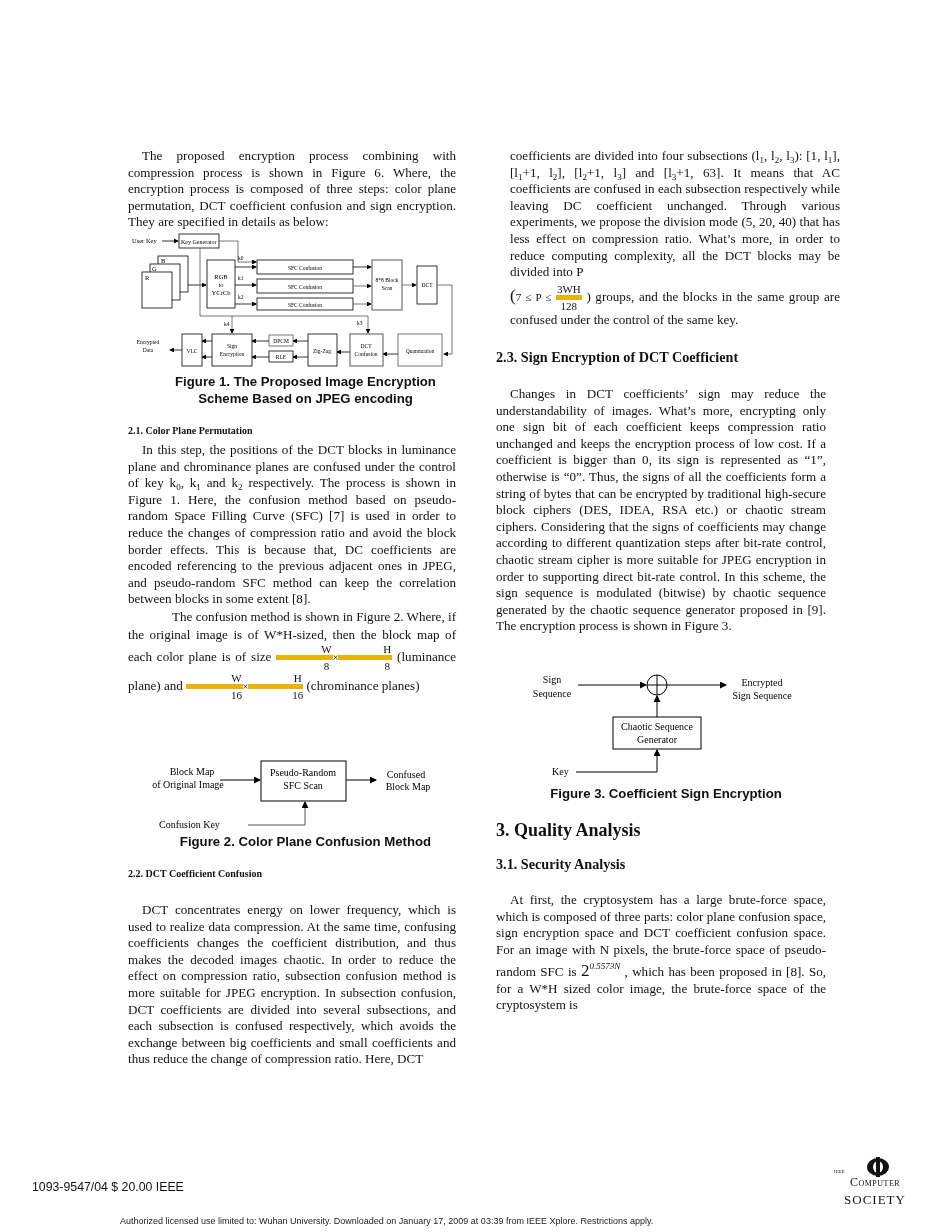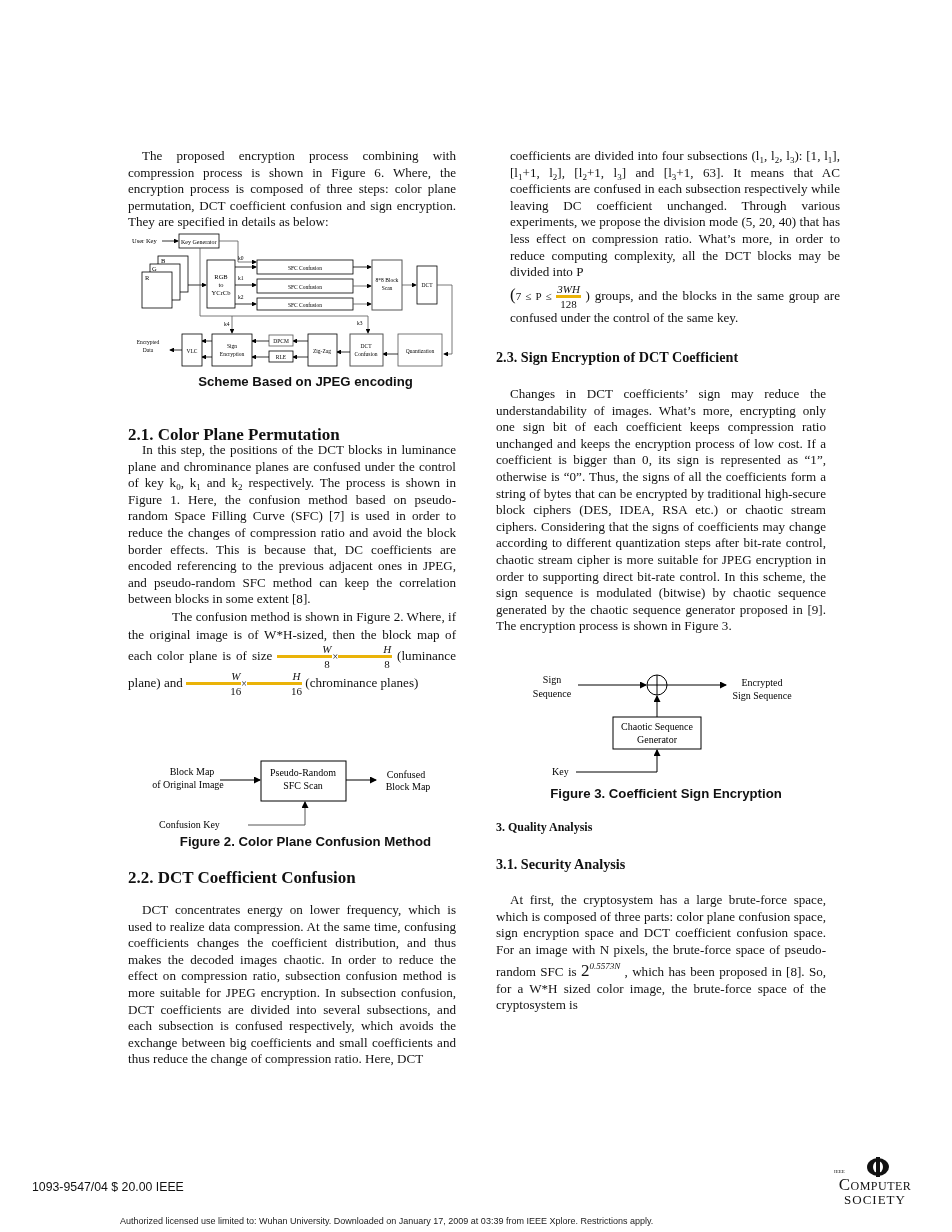--- a/index.html
+++ b/index.html
@@ -1,26 +1,26 @@
 <!DOCTYPE html>
 <html><head>
 <meta charset="utf-8">
 <style>
   html, body { margin:0; padding:0; background:#fff; }
   body { width:952px; height:1232px; position:relative; overflow:hidden; font-family:"Liberation Serif", serif; color:#111; }
   .col { position:absolute; font-size:13.1px; line-height:16.6px; text-align:justify; }
   .col p { margin:0; }
   .indent { text-indent:14px; }
   .indent2 { text-indent:44px; }
-  .h2 { font-family:"Liberation Serif", serif; font-weight:bold; font-size:17px; position:absolute; }
+  .h2 { font-family:"Liberation Serif", serif; font-weight:bold; font-size:10px; position:absolute; }
   .h3 { font-family:"Liberation Serif", serif; font-weight:bold; font-size:14.2px; position:absolute; }
   .cap { font-family:"Liberation Sans", sans-serif; font-weight:bold; font-size:13.2px; position:absolute; text-align:center; line-height:16.5px; }
   sub { font-size:9px; vertical-align:-3px; line-height:0; }
   .frac { display:inline-block; vertical-align:middle; text-align:center; font-size:11px; line-height:12px; }
-  .frac .n { display:block; border-bottom:3px solid #eab308; padding:0 1px; font-style:italic; }
+  .frac .n { display:block; border-bottom:5px solid #eab308; padding:0 1px; }
   .frac .d { display:block; }
   .foot { position:absolute; font-family:"Liberation Sans", sans-serif; }
   svg text { font-family:"Liberation Serif", serif; }
 </style>
 </head>
 <body>
 
 <div class="col indent" style="left:128px; top:148px; width:328px;">
   <p>The proposed encryption process combining with compression process is shown in Figure 6. Where, the encryption process is composed of three steps: color plane permutation, DCT coefficient confusion and sign encryption. They are specified in details as below:</p>
 </div>
@@ -105,20 +105,21 @@
   <line x1="84" y1="111" x2="74" y2="111" stroke="#000" stroke-width="0.8" marker-end="url(#ar)"></line>
   <line x1="84" y1="127" x2="74" y2="127" stroke="#000" stroke-width="0.8" marker-end="url(#ar)"></line>
   <rect x="54" y="104" width="20" height="32" fill="#fff" stroke="#000" stroke-width="0.8"></rect>
   <text x="64" y="123" font-size="5.5" text-anchor="middle">VLC</text>
   <line x1="54" y1="120" x2="42" y2="120" stroke="#000" stroke-width="0.8" marker-end="url(#ar)"></line>
   <text x="20" y="114" font-size="5.5" text-anchor="middle">Encrypted</text>
   <text x="20" y="122" font-size="5.5" text-anchor="middle">Data</text>
 </svg>
 
 <div class="cap" style="left:128px; top:374px; width:355px;">
+  <div>Figure 1. The Proposed Image Encryption</div>
   <div>Scheme Based on JPEG encoding</div>
 </div>
 
 <div class="h2" style="left:128px; top:425px;">2.1. Color Plane Permutation</div>
 
 <div class="col" style="left:128px; top:442px; width:328px;">
   <p class="indent"><span>In this step, the positions of the DCT blocks in luminance plane and chrominance planes are confused under the control of key k</span><sub>0</sub><span>, k</span><sub>1</sub><span> and k</span><sub>2</sub><span> respectively. The process is shown in Figure 1. Here, the confusion method based on pseudo-random Space Filling Curve (SFC) [7] is used in order to reduce the changes of compression ratio and avoid the block border effects. This is because that, DC coefficients are encoded referencing to the previous adjacent ones in JPEG, and pseudo-random SFC method can keep the correlation between blocks in some extent [8].</span></p>
   <p class="indent2" style="line-height:17.6px;">
     <span>The confusion method is shown in Figure 2. Where, if the original image is of W*H-sized, then the block map of each color plane is of size</span>
     <span class="frac"><span class="n">W</span><span class="d">8</span></span><span style="font-size:10px;">×</span><span class="frac"><span class="n">H</span><span class="d">8</span></span>
@@ -184,21 +185,21 @@
   <line x1="131" y1="45" x2="131" y2="24" stroke="#000" stroke-width="1" marker-end="url(#ar3)"></line>
   <rect x="87" y="45" width="88" height="32" fill="#fff" stroke="#000" stroke-width="1"></rect>
   <text x="131" y="58" font-size="10" text-anchor="middle">Chaotic Sequence</text>
   <text x="131" y="71" font-size="10" text-anchor="middle">Generator</text>
   <polyline points="50,100 131,100 131,78" fill="none" stroke="#000" stroke-width="1" marker-end="url(#ar3)"></polyline>
   <text x="26" y="103" font-size="10">Key</text>
 </svg>
 
 <div class="cap" style="left:496px; top:786px; width:340px;">Figure 3. Coefficient Sign Encryption</div>
 
-<div class="h2" style="left:496px; top:820px; font-size:12px;">3. Quality Analysis</div>
+<div class="h2" style="left:496px; top:820px; font-size:18px;">3. Quality Analysis</div>
 
 <div class="h3" style="left:496px; top:856px;">3.1. Security Analysis</div>
 
 <div class="col indent" style="left:496px; top:892px; width:330px;">
   <p><span>At first, the cryptosystem has a large brute-force space, which is composed of three parts: color plane confusion space, sign encryption space and DCT coefficient confusion space. For an image with N pixels, the brute-force space of pseudo-random SFC is</span>
     <span style="font-size:17px;"><span>2</span><sup style="font-size:9px; font-style:italic;">0.5573N</sup></span>
     <span>, which has been proposed in [8]. So, for a W*H sized color image, the brute-force space of the cryptosystem is</span></p>
 </div>
 
 <div class="foot" style="left:32px; top:1180px; font-size:12.3px; line-height:14px;">
@@ -207,15 +208,15 @@
 
 <div class="foot" style="left:120px; top:1216px; font-size:9px; color:#222;">Authorized licensed use limited to: Wuhan University. Downloaded on January 17, 2009 at 03:39 from IEEE Xplore.  Restrictions apply.</div>
 
 <div style="position:absolute; left:820px; top:1157px; width:110px; height:50px; text-align:center;">
   <svg width="40" height="20" viewBox="0 0 40 20" style="position:absolute; left:38px; top:0;">
     <ellipse cx="20" cy="10" rx="11" ry="9" fill="#111"></ellipse>
     <ellipse cx="20" cy="10" rx="5" ry="6" fill="#fff"></ellipse>
     <rect x="18" y="0" width="4" height="20" fill="#111"></rect>
   </svg>
   <span style="position:absolute; left:14px; top:12px; font-family:'Liberation Serif',serif; font-size:5px;">IEEE</span>
-  <div style="position:absolute; left:0; top:18px; width:110px; font-family:'Liberation Serif',serif; font-size:17px; font-variant:small-caps; letter-spacing:0.5px;">Computer</div>
+  <div style="position:absolute; left:0; top:18px; width:110px; font-family:'Liberation Serif',serif; font-size:12px; font-variant:small-caps; letter-spacing:0.5px;">Computer</div>
   <div style="position:absolute; left:0; top:35px; width:110px; font-family:'Liberation Serif',serif; font-size:13px; text-transform:uppercase; letter-spacing:1px;">Society</div>
 </div>
 
 </body></html>

